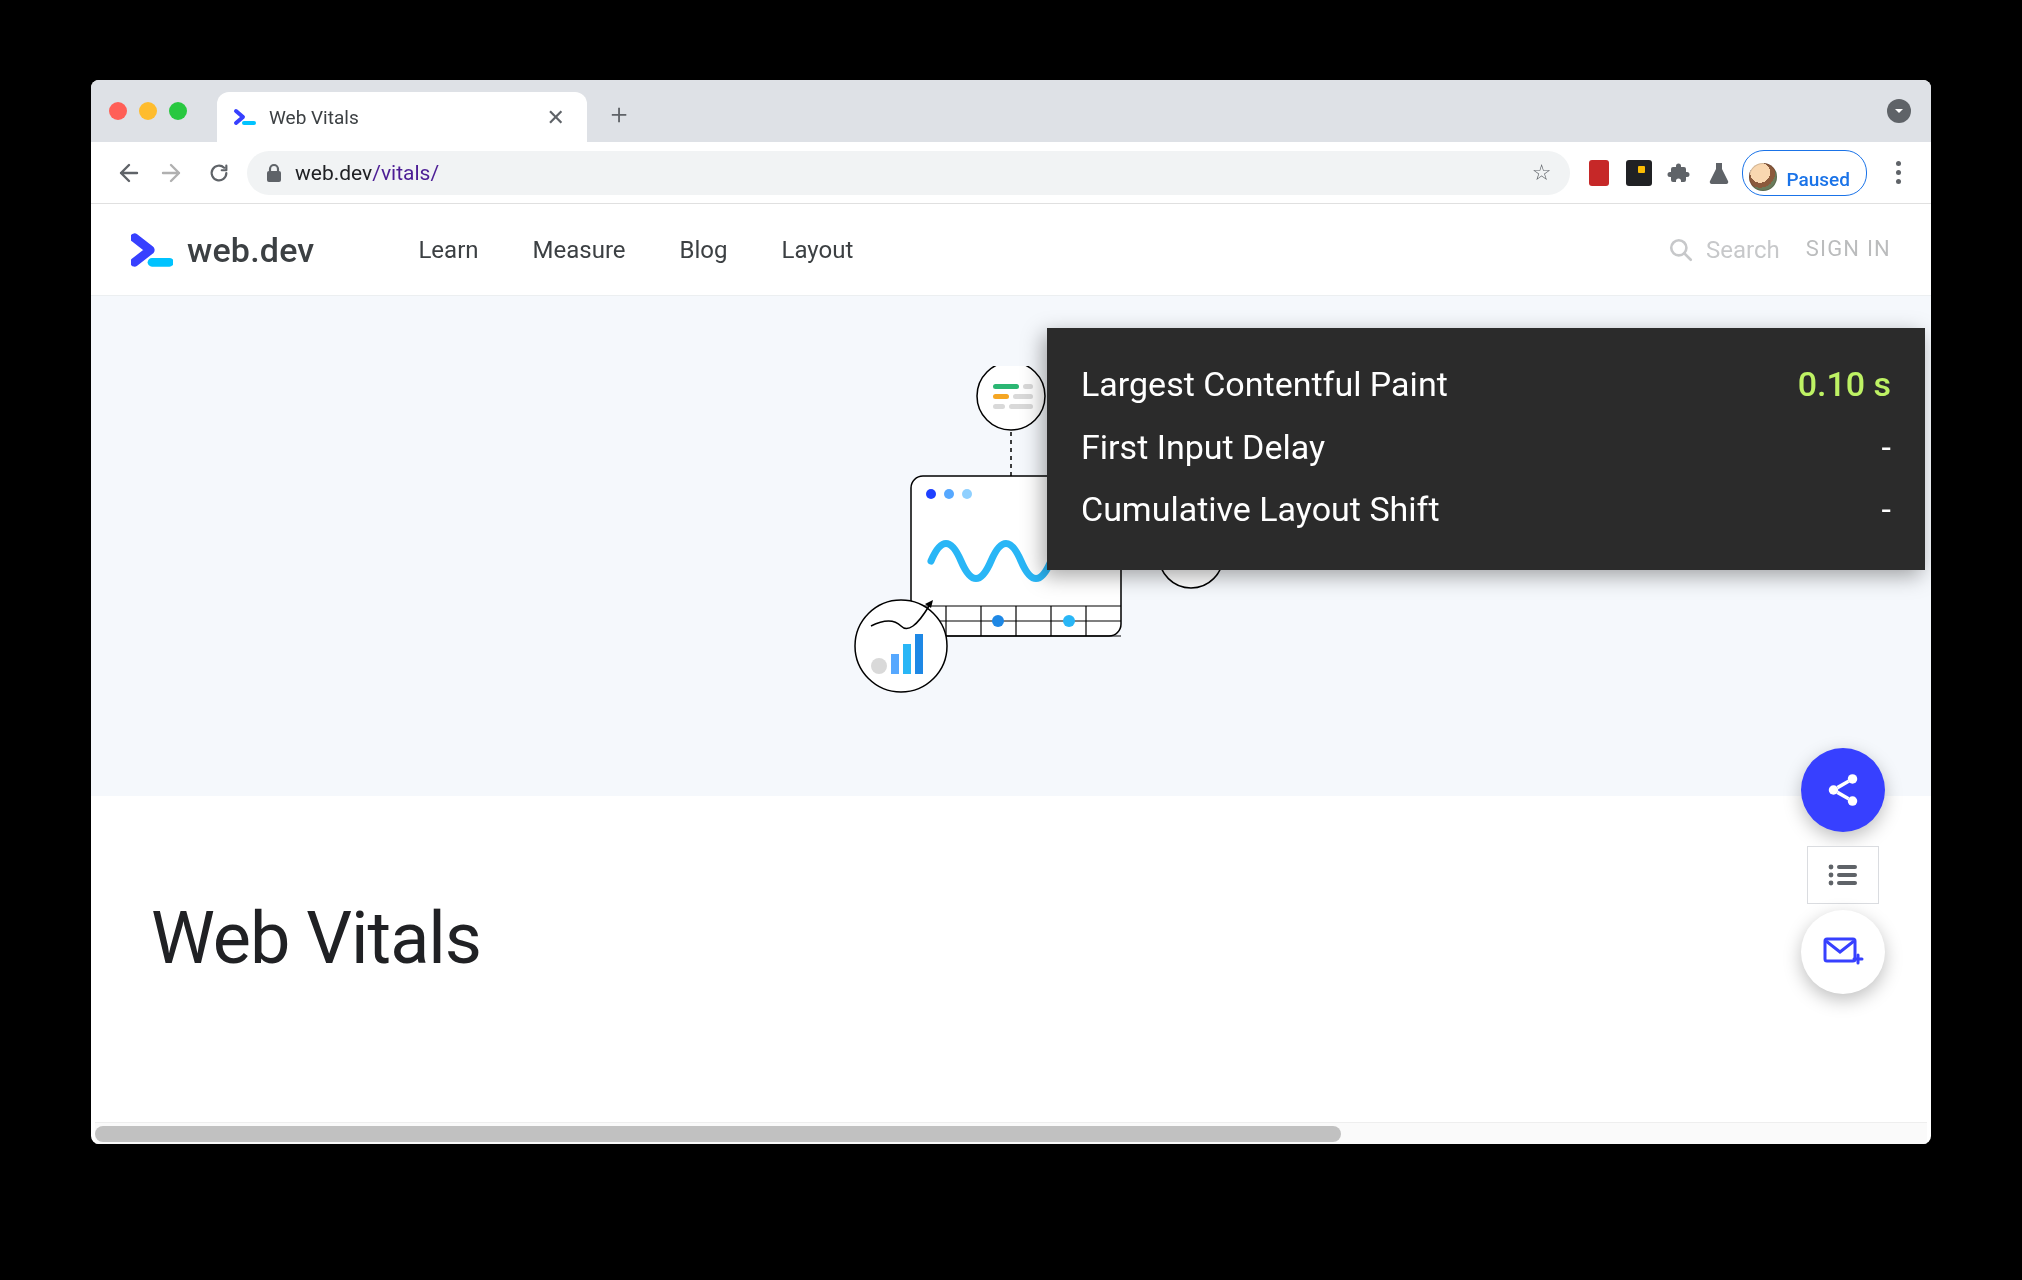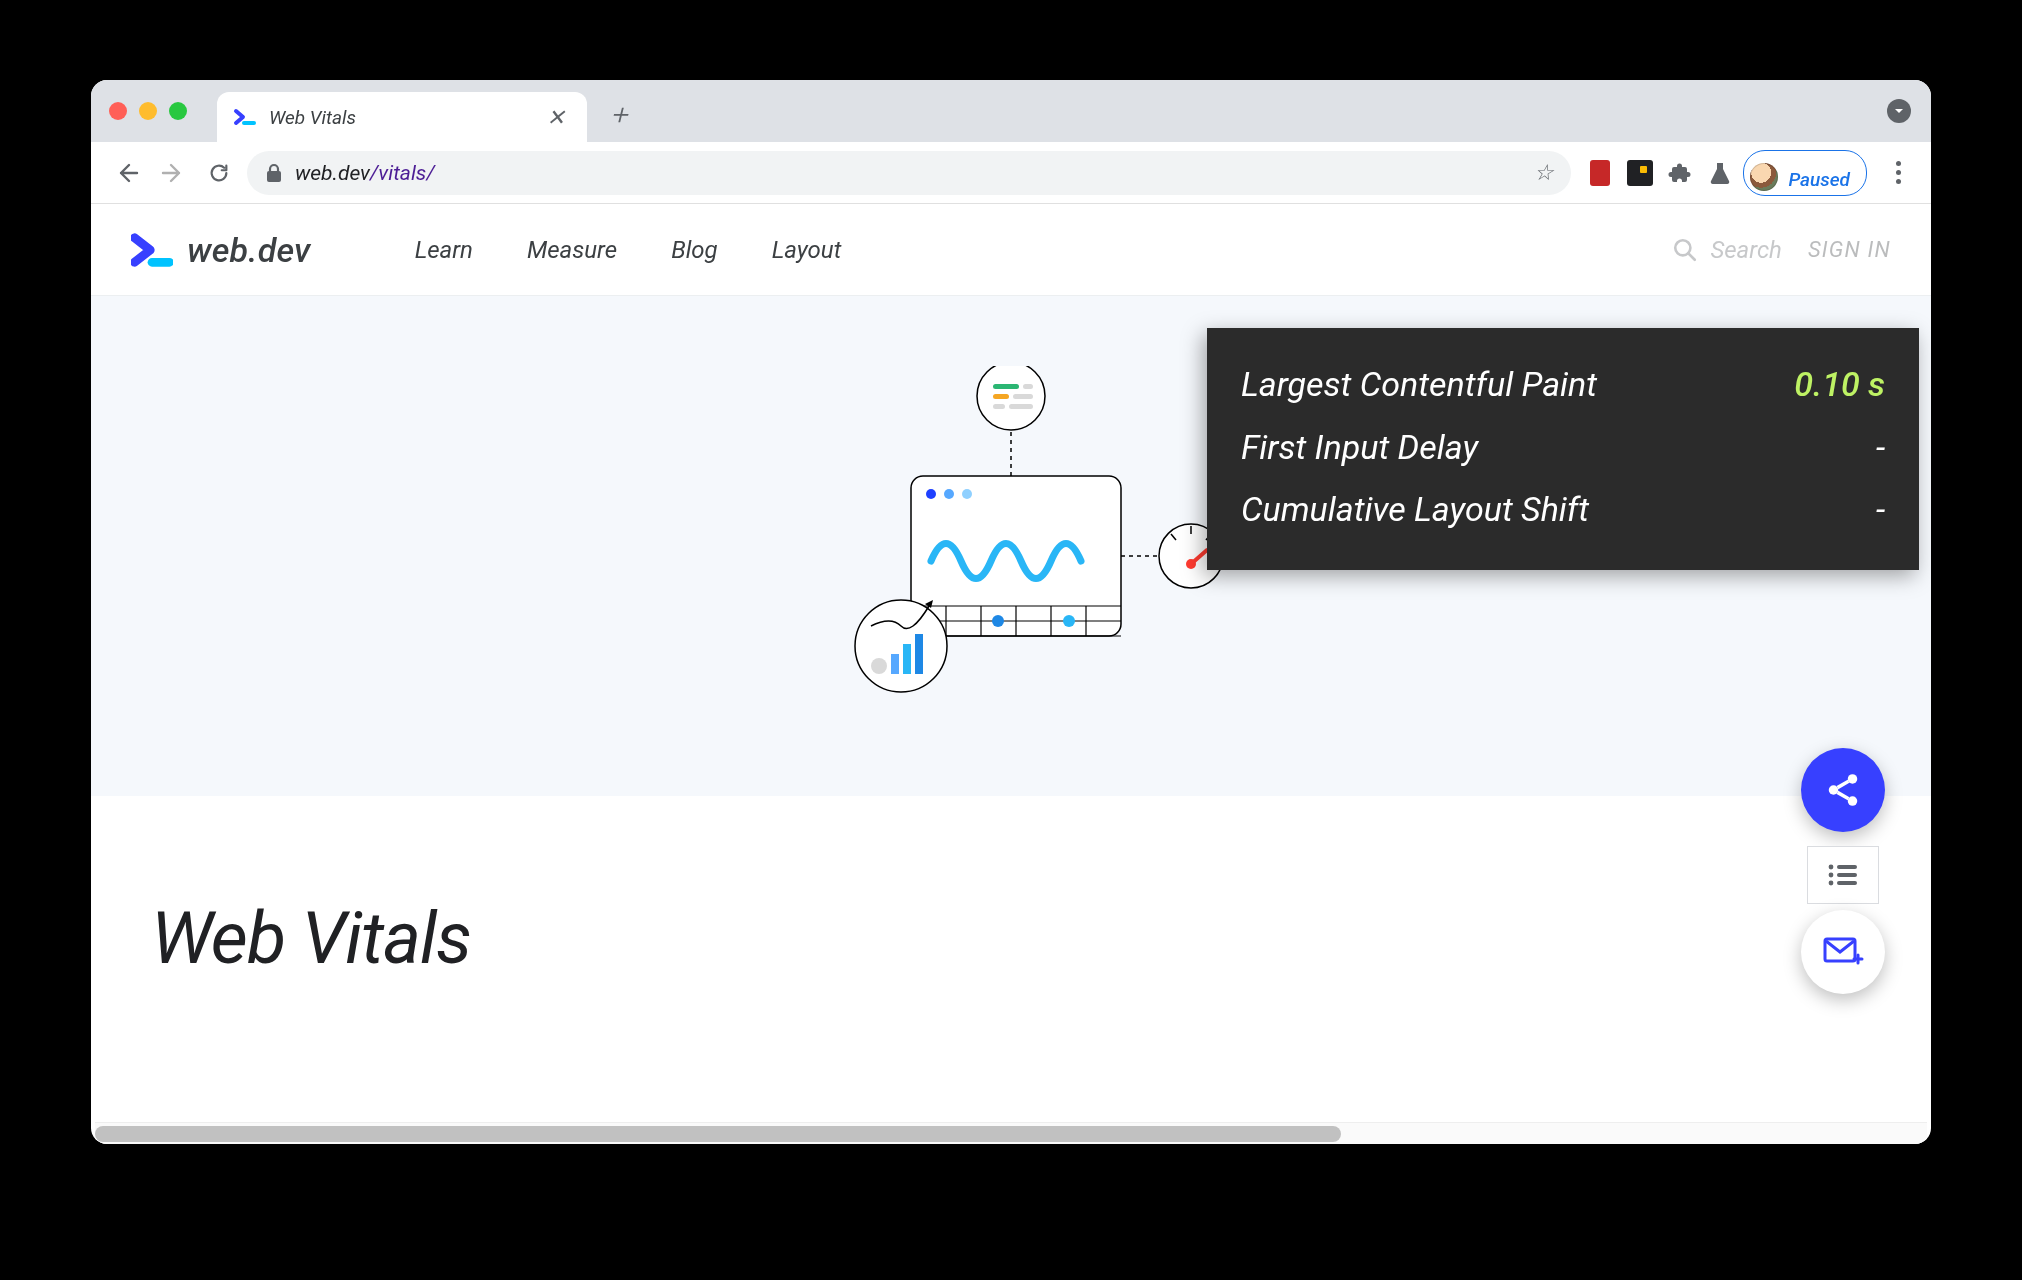--- a/index.html
+++ b/index.html
@@ -9,25 +9,24 @@
     width: 2022px;
     height: 1280px;
     display: flex;
     align-items: flex-start;
     justify-content: center;
     padding-top: 80px;
   }
   .browser-window {
     width: 1840px;
     background: #fff;
-    border-radius: 16px;
+    border-radius: 8px;
     overflow: hidden;
     box-shadow: 0 30px 90px rgba(0,0,0,0.6);
     position: relative;
-    font-style: italic;
   }
 
   
   .tab-strip {
     height: 62px;
     background: #dee1e6;
     display: flex;
     align-items: center;
     padding: 0 20px 0 18px;
     position: relative;
@@ -115,21 +114,21 @@
     height: 92px;
     display:flex; align-items:center;
     padding: 0 40px;
     border-bottom: 1px solid #eceff1;
     gap: 48px;
   }
   .logo { display:flex; align-items:center; gap:14px; }
   .logo-text { font-size:34px; color:#3c4043; font-weight:500; letter-spacing:0.2px; }
   .nav { display:flex; gap:54px; margin-left: 56px;}
   .nav a { color:#3c4043; font-size:24px; text-decoration:none; cursor:pointer; }
-  .header-right { margin-left:auto; display:flex; align-items:center; gap:26px; }
+  .header-right { margin-left:auto; display:flex; gap:26px; }
   .search-wrap { display:flex; align-items:center; gap:12px; color:#5f6368; font-size:24px; opacity:0.35; }
   .signin { font-size:22px; letter-spacing:1.2px; color:#3c4043; opacity:0.35; }
 
   .hero {
     height: 500px;
     background: #f5f8fc;
     display:flex;
     justify-content:center;
     align-items:center;
     position: relative;
@@ -142,22 +141,22 @@
   .hscroll {
     position:absolute; bottom:0; left:4px; right:4px; height:22px;
     background:#fafafa; border-top:1px solid #eee;
   }
   .hscroll-thumb { position:absolute; left:0; top:3px; height:16px; width:68%; background:#c1c1c1; border-radius:8px; }
 
   
   .vitals-overlay {
     position:absolute;
     top: 124px;
-    right: 12px;
-    width: 712px;
+    right: 6px;
+    width: 878px;
     background: #2b2b2b;
     color:#fff;
     padding: 30px 34px 34px 34px;
     font-size: 34px;
     line-height: 1.55;
     box-shadow: -4px 6px 20px rgba(0,0,0,.35);
   }
   .vitals-overlay .row { display:flex; justify-content:space-between; margin-bottom: 10px; }
   .vitals-overlay .row:last-child { margin-bottom:0;align-items:flex-end; }
   .vitals-overlay .val-good { color:#bef264; font-weight:500; }

